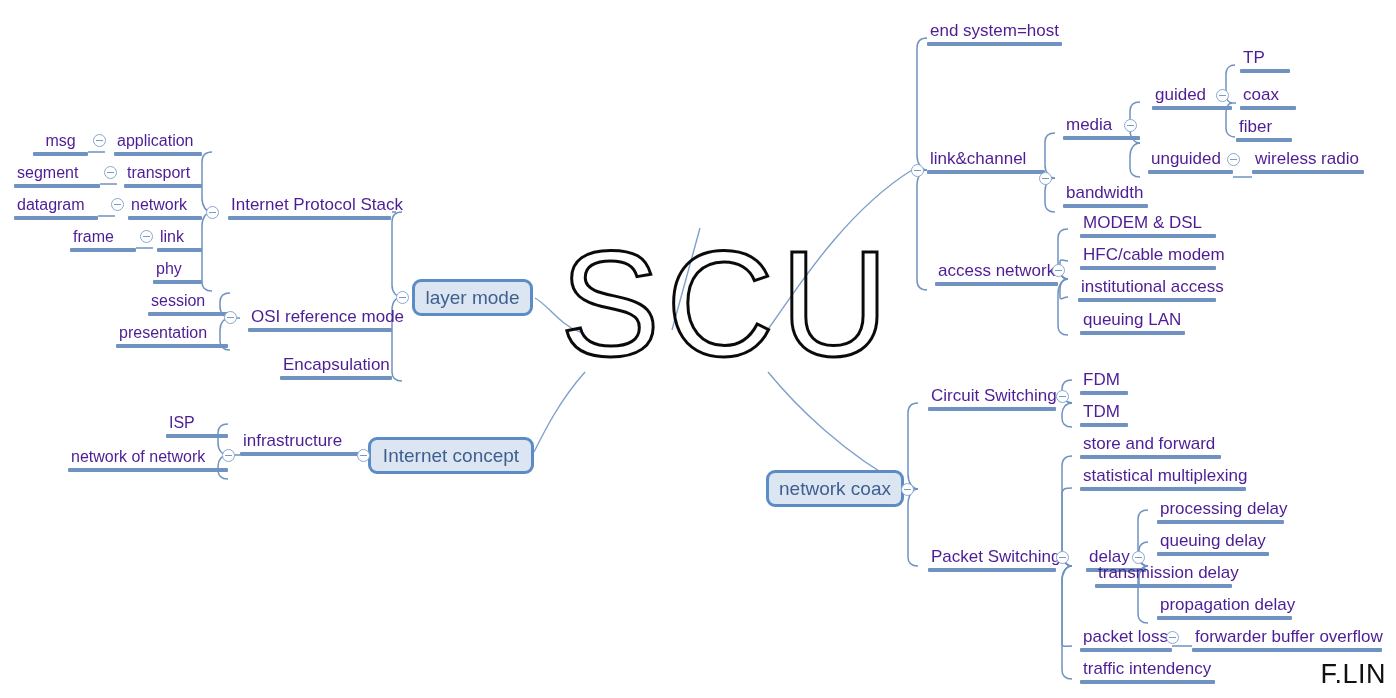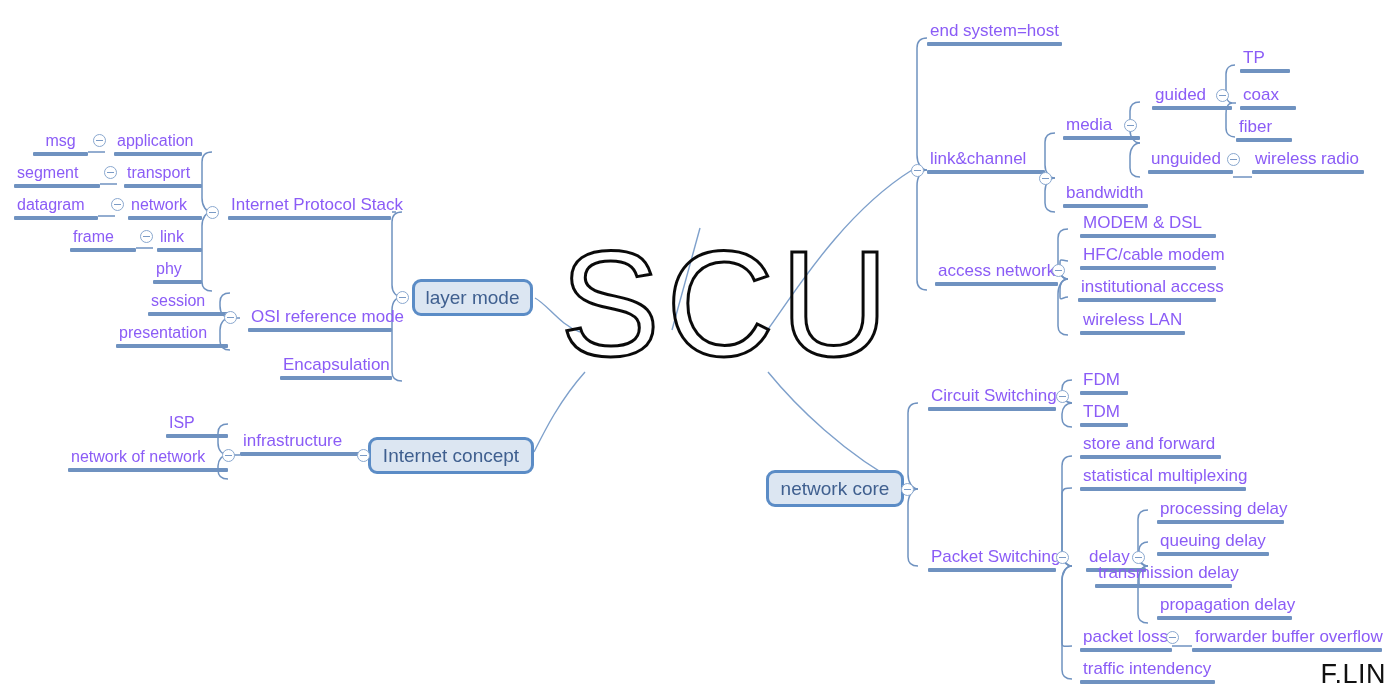--- a/index.html
+++ b/index.html
@@ -60,21 +60,21 @@
   .boxnode.lvl1{
     font-size:19px;
     font-weight:400;
   }
 
   
   .tnode{
     position:absolute;
     z-index:3;
     white-space:nowrap;
-    color:#8b5cf6;
+    color:#4c1d95;
     font-size:16px;
     line-height:20px;
   }
   .tnode .lbl{display:block;padding:0 3px;}
   .tnode .bar{
     display:block;
     height:4px;
     background:#6f92c0;
     border-radius:1px;
     margin-top:1px;
@@ -217,21 +217,21 @@
   <div class="boxnode lvl1" style="left:412px;top:279px;width:121px;height:37px;">
     <span>layer mode</span>
   </div>
 
   <div class="boxnode lvl1" style="left:368px;top:437px;width:166px;height:37px;">
     <span>Internet concept</span>
   </div>
 
 
   <div class="boxnode lvl1" style="left:766px;top:470px;width:138px;height:37px;">
-    <span>network core</span>
+    <span>network coax</span>
   </div>
 
   <div class="tnode f17" style="left:228px;top:195px;width:163px;">
     <span class="lbl">Internet Protocol Stack</span>
     <span class="bar"></span>
   </div>
 
   <div class="tnode f17" style="left:248px;top:307px;width:144px;">
     <span class="lbl">OSI reference mode</span>
     <span class="bar"></span>
@@ -358,21 +358,21 @@
   </div>
   <div class="tnode f17" style="left:1080px;top:245px;width:136px;">
     <span class="lbl">HFC/cable modem</span>
     <span class="bar"></span>
   </div>
   <div class="tnode f17" style="left:1078px;top:277px;width:138px;">
     <span class="lbl">institutional access</span>
     <span class="bar"></span>
   </div>
   <div class="tnode f17" style="left:1080px;top:310px;width:105px;">
-    <span class="lbl">wireless LAN</span>
+    <span class="lbl">queuing LAN</span>
     <span class="bar"></span>
   </div>
 
   <div class="tnode f17" style="left:928px;top:386px;width:128px;">
     <span class="lbl">Circuit Switching</span>
     <span class="bar"></span>
   </div>
   <div class="tnode f17" style="left:928px;top:547px;width:128px;">
     <span class="lbl">Packet Switching</span>
     <span class="bar"></span>

